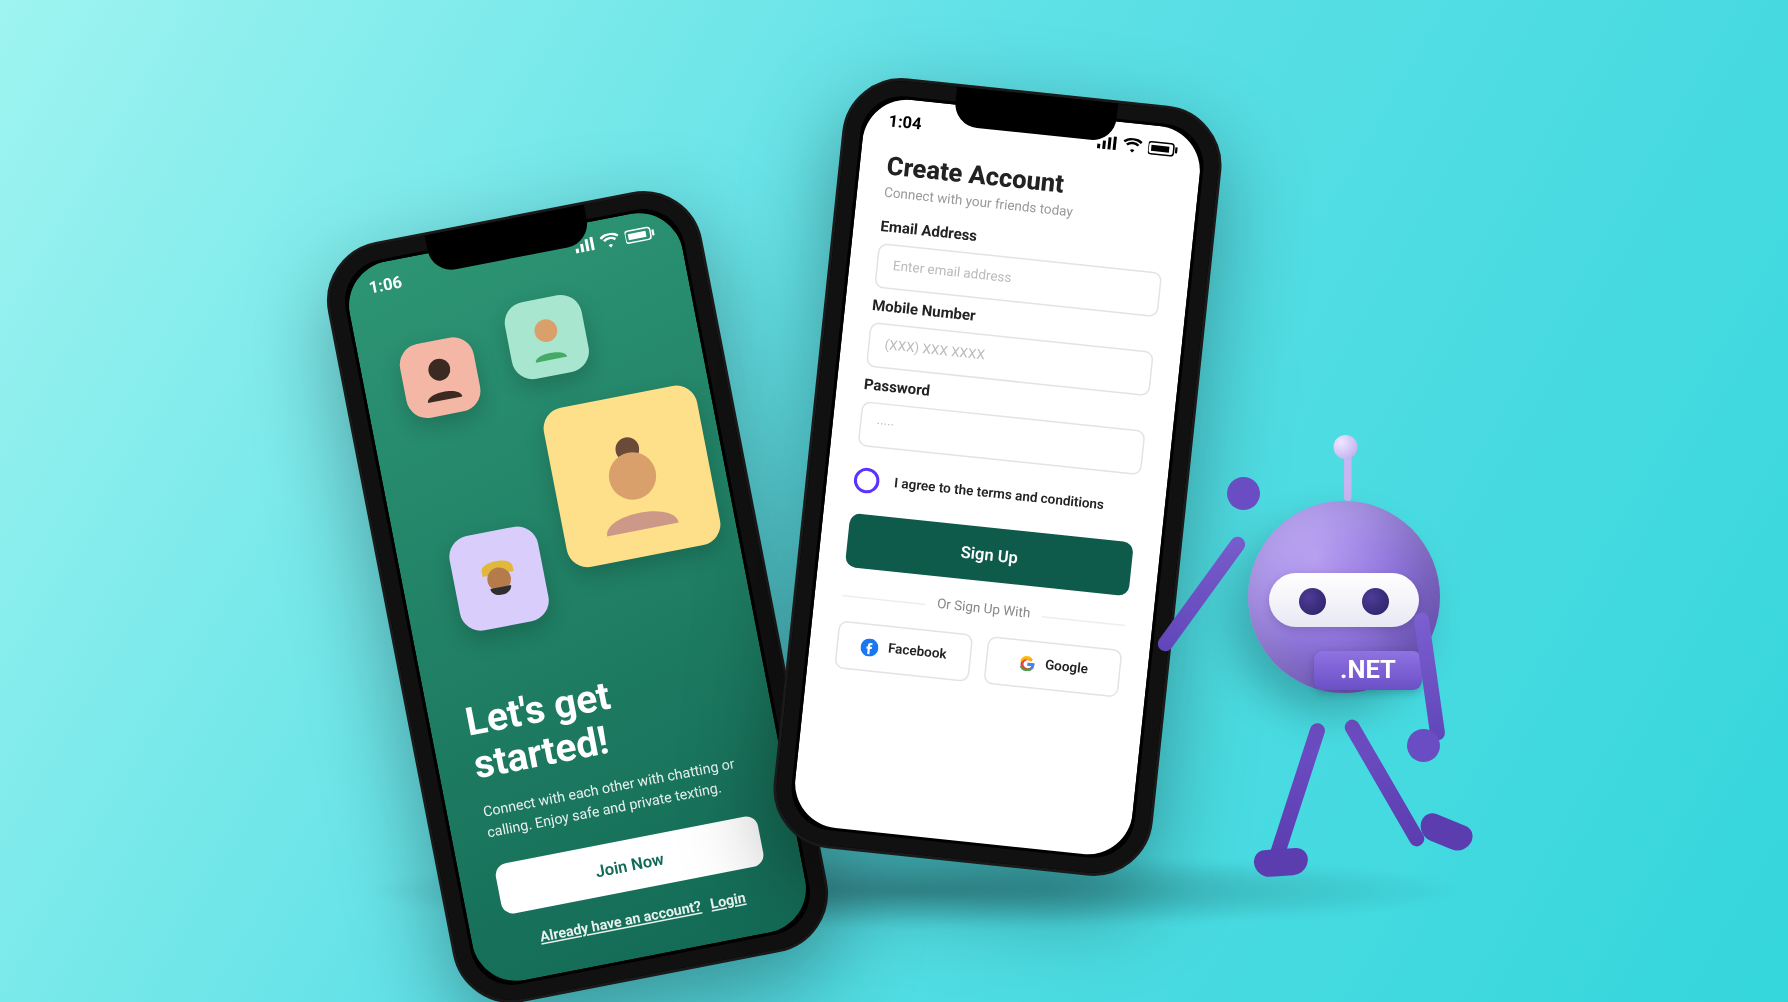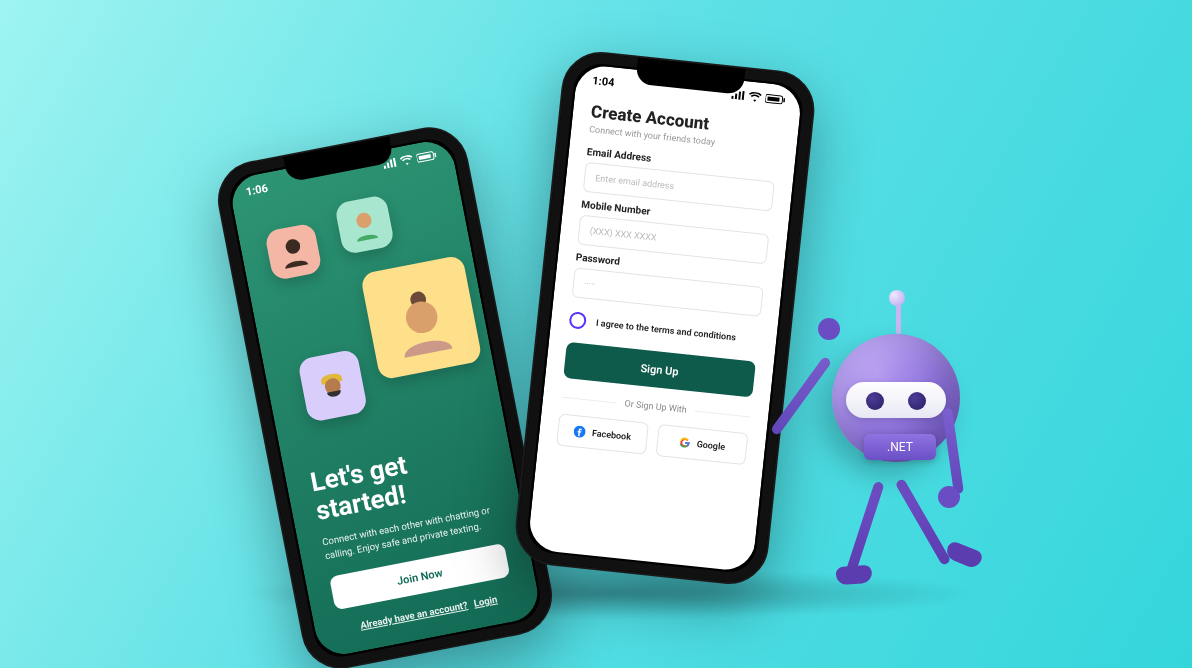--- a/index.html
+++ b/index.html
@@ -89,23 +89,23 @@
  box-shadow:-10px 14px 26px rgba(0,0,0,.22),inset -14px -16px 32px rgba(0,0,0,.18),
             inset 14px 16px 30px rgba(255,255,255,.22);}
 .r-ant{left:96px;top:10px;width:5px;height:34px;background:#c7b6f1;border-radius:3px}
 .r-ant-ball{left:89px;top:0;width:16px;height:16px;border-radius:50%;
  background:radial-gradient(circle at 30% 30%,#efe8ff,#b8a3ee)}
 .r-visor{left:46px;top:92px;width:100px;height:36px;border-radius:18px;
  background:linear-gradient(180deg,#fff,#e8e8f4);box-shadow:0 2px 6px rgba(0,0,0,.15)}
 .r-eye{top:102px;width:18px;height:18px;border-radius:50%;
  background:radial-gradient(circle at 35% 35%,#4d3c97,#2a1f63)}
 .r-eyeL{left:66px}.r-eyeR{left:108px}
-.r-belt{left:64px;top:144px;width:72px;height:26px;border-radius:6px;
+.r-belt{left:76px;top:144px;width:72px;height:26px;border-radius:6px;
  background:linear-gradient(180deg,#8f73e2,#6b4fc6);box-shadow:0 2px 6px rgba(0,0,0,.2);
- color:#fff;font-size:12px;font-weight:400;display:flex;align-items:center;justify-content:center}
+ color:#fff;font-size:17px;font-weight:700;display:flex;align-items:center;justify-content:center}
 </style>
 </head>
 <body>
 
 <div class="stage">
   <div class="shadow-floor"></div>
 
   <div class="phone phone-left">
     <div class="notch"></div>
     <div class="screen">

